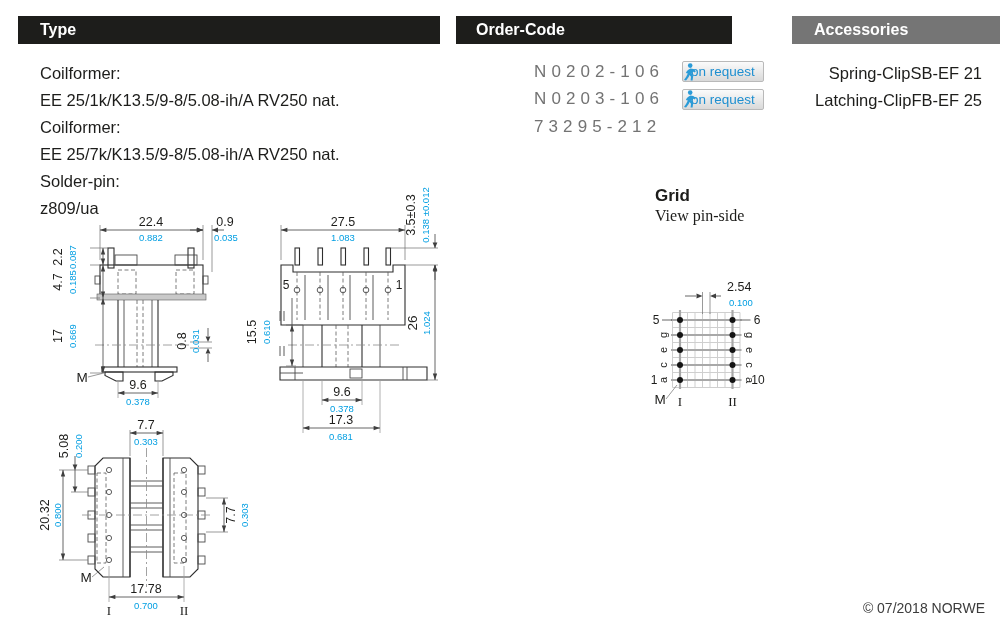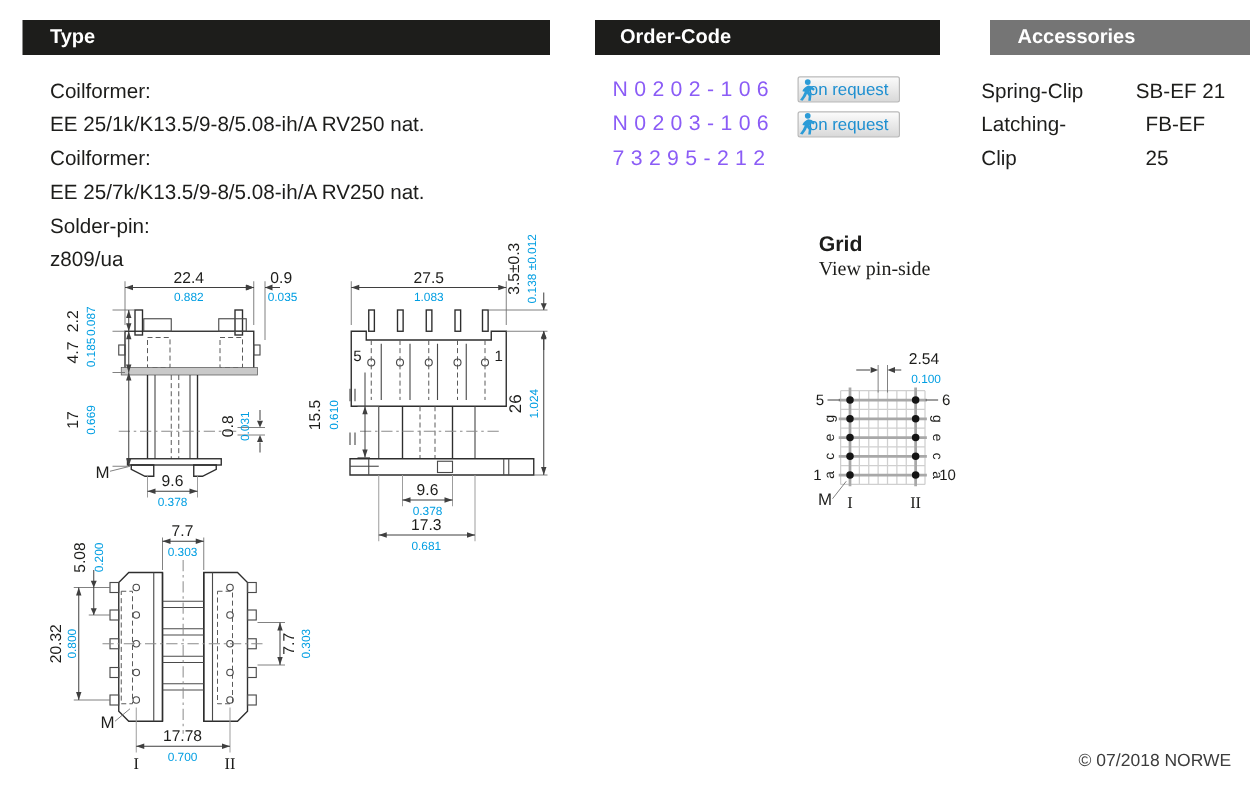--- a/index.html
+++ b/index.html
@@ -3,37 +3,37 @@
 <meta charset="utf-8">
 <style>
   html,body{margin:0;padding:0;background:#fff;}
   .page{position:relative;width:1000px;height:638px;background:#fff;overflow:hidden;
         font-family:"Liberation Sans",sans-serif;color:#1d1d1b;}
   .bar{position:absolute;top:16px;height:28px;color:#fff;font-size:16px;font-weight:bold;
        display:flex;align-items:center;padding-left:22px;box-sizing:border-box;}
   .bar-dark{background:#1d1d1b;}
   .bar-gray{background:#757575;}
   #bar-type{left:18px;width:422px;}
-  #bar-order{left:476px;width:276px;padding-left:20px;}
+  #bar-order{left:456px;width:276px;padding-left:20px;}
   #bar-acc{left:760px;width:222px;margin-left:32px;}
 
   .type-block{position:absolute;left:40px;top:60px;font-size:16.5px;line-height:27px;}
   .type-row{display:flex;flex-direction:column;}
   .type-label{width:98px;}
 
   .order-block{position:absolute;left:490px;top:58px;font-size:17px;}
   .order-row{display:flex;align-items:center;height:27.5px;}
-  .order-code{letter-spacing:0.30em;width:148px;color:#8b5cf6;white-space:nowrap;}
+  .order-code{letter-spacing:0.30em;width:148px;color:#737373;white-space:nowrap;margin-left:44px;}
   .badge-wrap{display:flex;align-items:center;}
   .badge{display:inline-flex;align-items:center;height:19px;background:linear-gradient(#fbfbfb,#d9d9d9);
          border:1px solid #b9b9b9;border-radius:2px;padding:0 8px;font-size:13.5px;color:#1e8fd0;}
   .badge-icon{width:14px;height:18px;margin-right:2px;}
 
   .acc-block{position:absolute;left:785px;top:60px;font-size:16.5px;line-height:27px;width:197px;}
-  .acc-row{display:flex;justify-content:flex-start;gap:42px;}
+  .acc-row{display:flex;justify-content:flex-end;}
 
   .grid-title{position:absolute;left:655px;top:186px;font-size:17px;font-weight:bold;}
   .grid-sub{position:absolute;left:655px;top:207px;font-size:16px;font-family:Liberation Serif, serif;}
 
   .copyright{position:absolute;left:780px;top:600px;width:205px;text-align:right;
              font-size:14px;color:#3c3c3c;}
 
   svg{position:absolute;overflow:visible;}
   .o{fill:none;stroke:#2e2e2e;stroke-width:1.1;}
   .o2{fill:none;stroke:#4a4a4a;stroke-width:0.9;}

